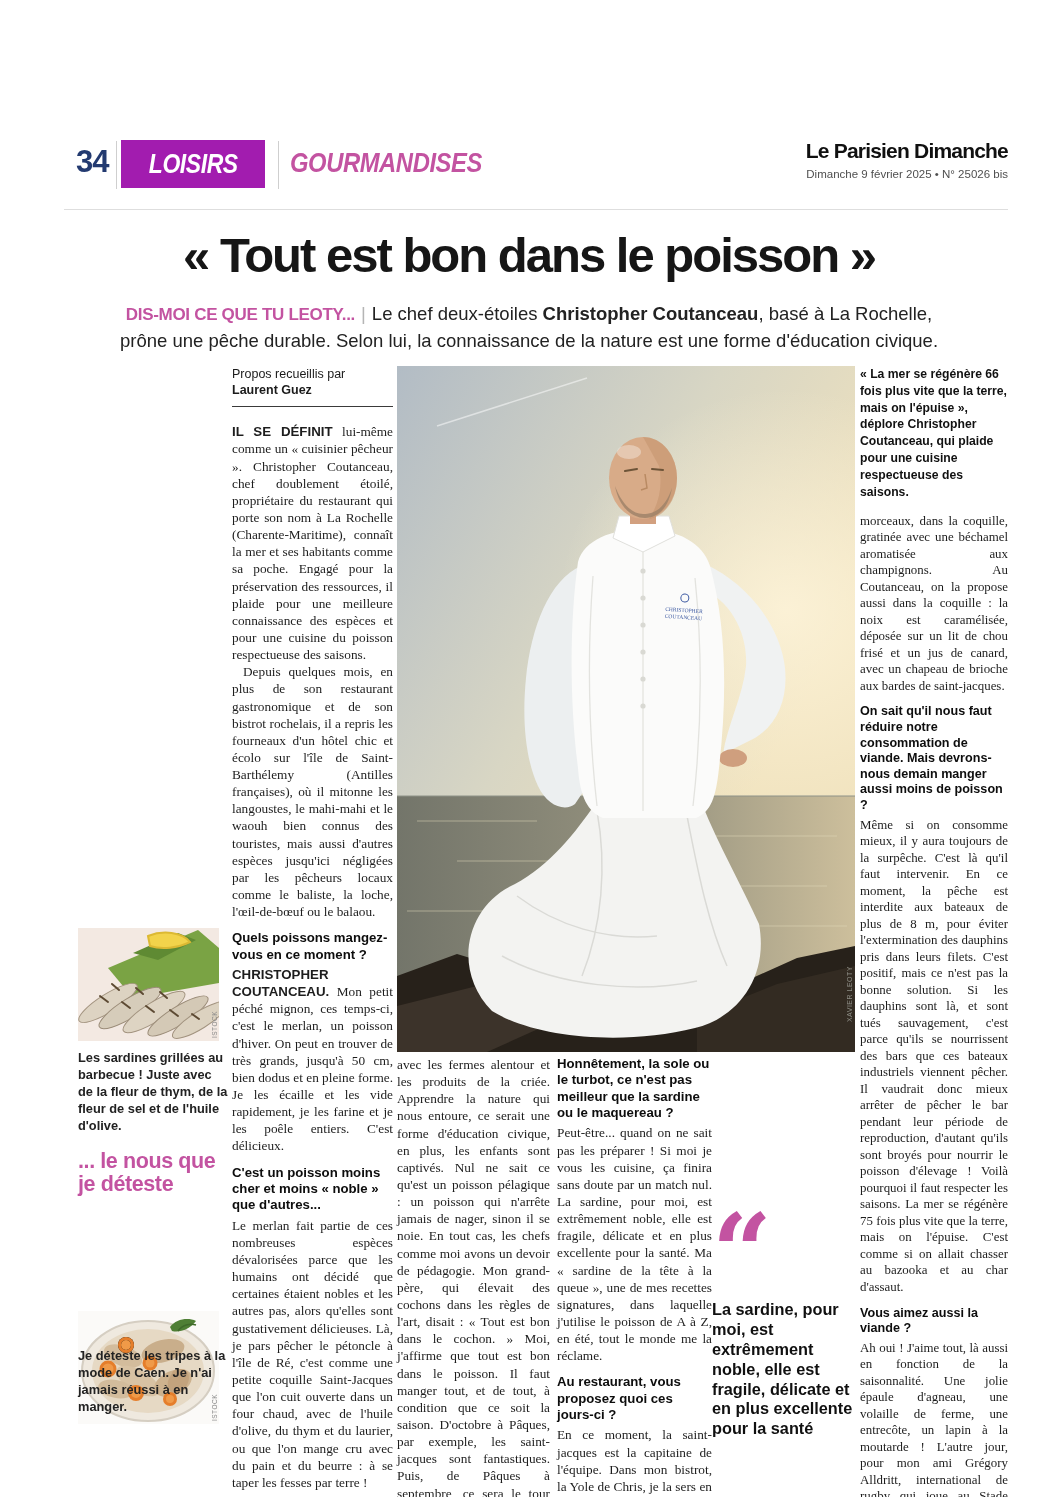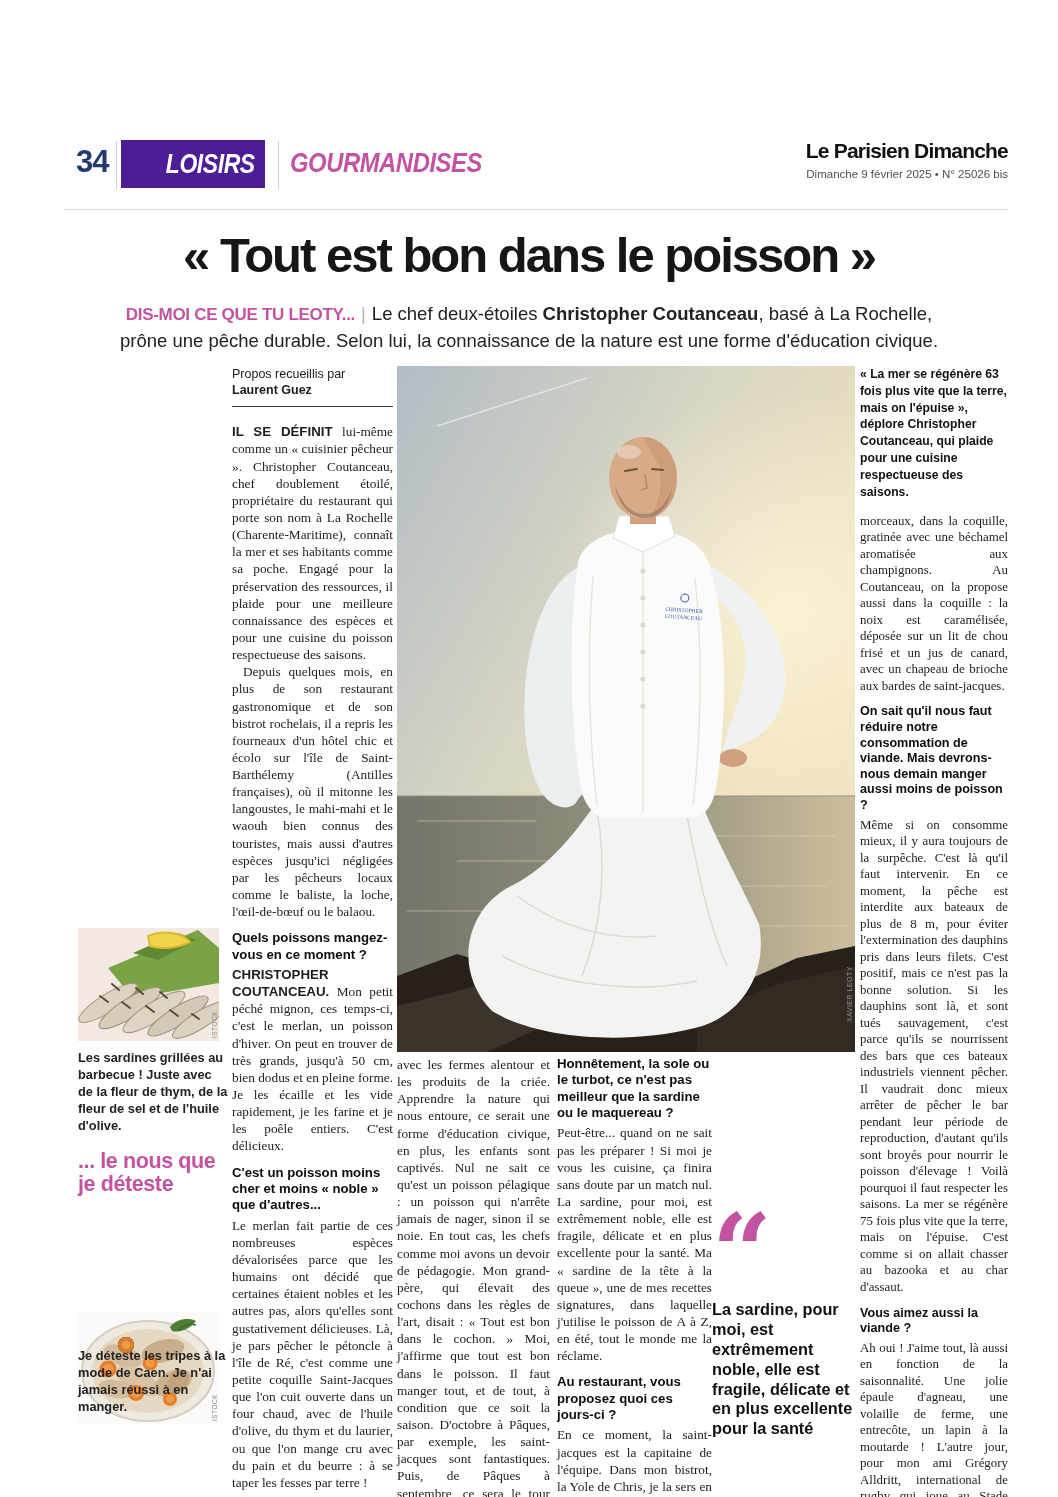--- a/index.html
+++ b/index.html
@@ -3,21 +3,21 @@
 <meta charset="utf-8">
 <style>
   html,body{margin:0;padding:0;background:#e8e8e8;}
   .page{position:relative;width:1058px;height:1497px;background:#ffffff;margin:0 auto;overflow:hidden;
         font-family:"Liberation Sans",sans-serif;}
   .abs{position:absolute;}
 
   
   .pageno{left:76px;top:144px;font-size:31px;font-weight:bold;color:#233a70;letter-spacing:-1px;}
   .vrule{width:1px;background:#cfcfcf;}
-  .section-box{left:121px;top:140px;width:144px;height:48px;background:#4c1d95;display:flex;align-items:center;justify-content:flex-end;}
+  .section-box{left:121px;top:140px;width:144px;height:48px;background:#a21caf;display:flex;align-items:center;justify-content:center;}
   .section-label{color:#fff;font-weight:bold;font-style:italic;font-size:28px;letter-spacing:-0.5px;transform:scaleX(.82);}
   .subsection{left:290px;top:147px;color:#c353a1;font-weight:bold;font-style:italic;font-size:28px;letter-spacing:-0.5px;transform:scaleX(.85);transform-origin:left;}
   .masthead{right:50px;top:139px;text-align:right;}
   .masthead-title{font-size:21px;font-weight:bold;color:#101010;letter-spacing:-0.8px;}
   .masthead-date{font-size:11.5px;color:#4f4f4f;margin-top:5px;}
   .header-rule{left:64px;top:209px;width:944px;height:1px;background:#dedede;}
 
   
   .headline{left:90px;top:230px;width:878px;text-align:center;font-size:49px;font-weight:bold;color:#161616;
             letter-spacing:-2px;line-height:1.05;}
@@ -177,21 +177,21 @@
       <path d="M218,120 C222,142 236,152 248,152 C262,152 272,140 275,122 C268,142 258,148 246,148 C234,148 224,136 218,120 Z" fill="#9c8168" opacity="0.8"></path>
       <ellipse cx="232" cy="86" rx="12" ry="7" fill="#ffffff" opacity="0.35"></ellipse>
       <path d="M228,105 L240,103" stroke="#6d5438" stroke-width="2" stroke-linecap="round"></path>
       <path d="M255,103 L266,104" stroke="#6d5438" stroke-width="2" stroke-linecap="round"></path>
       <path d="M248,108 L250,122 L244,124" stroke="#b98a63" stroke-width="1.5" fill="none"></path>
     </svg>
     <span class="photo-credit">XAVIER LEOTY</span>
   </div>
 
   <div class="abs col col4">
-    <div class="photo-caption">« La mer se régénère 63 fois plus vite que la terre, mais on l'épuise », déplore Christopher Coutanceau, qui plaide pour une cuisine respectueuse des saisons.</div>
+    <div class="photo-caption">« La mer se régénère 66 fois plus vite que la terre, mais on l'épuise », déplore Christopher Coutanceau, qui plaide pour une cuisine respectueuse des saisons.</div>
     <p>morceaux, dans la coquille, gratinée avec une béchamel aromatisée aux champignons. Au Coutanceau, on la propose aussi dans la coquille : la noix est caramélisée, déposée sur un lit de chou frisé et un jus de canard, avec un chapeau de brioche aux bardes de saint-jacques.</p>
     <div class="q">On sait qu'il nous faut réduire notre consommation de viande. Mais devrons-nous demain manger aussi moins de poisson ?</div>
     <p>Même si on consomme mieux, il y aura toujours de la surpêche. C'est là qu'il faut intervenir. En ce moment, la pêche est interdite aux bateaux de plus de 8 m, pour éviter l'extermination des dauphins pris dans leurs filets. C'est positif, mais ce n'est pas la bonne solution. Si les dauphins sont là, et sont tués sauvagement, c'est parce qu'ils se nourrissent des bars que ces bateaux industriels viennent pêcher. Il vaudrait donc mieux arrêter de pêcher le bar pendant leur période de reproduction, d'autant qu'ils sont broyés pour nourrir le poisson d'élevage ! Voilà pourquoi il faut respecter les saisons. La mer se régénère 75 fois plus vite que la terre, mais on l'épuise. C'est comme si on allait chasser au bazooka et au char d'assaut.</p>
     <div class="q">Vous aimez aussi la viande ?</div>
     <p>Ah oui ! J'aime tout, là aussi en fonction de la saisonnalité. Une jolie épaule d'agneau, une volaille de ferme, une entrecôte, un lapin à la moutarde ! L'autre jour, pour mon ami Grégory Alldritt, international de rugby qui joue au Stade rochelais, j'ai cuisiné un lapin à la moutarde en cocotte. Ni lui ni moi n'en avions mangé depuis des années, on s'est fait un super gueuleton.</p>
 
   </div>
 
   <div class="abs col col2">
     <p>avec les fermes alentour et les produits de la criée. Apprendre la nature qui nous entoure, ce serait une forme d'éducation civique, en plus, les enfants sont captivés. Nul ne sait ce qu'est un poisson pélagique : un poisson qui n'arrête jamais de nager, sinon il se noie. En tout cas, les chefs comme moi avons un devoir de pédagogie. Mon grand-père, qui élevait des cochons dans les règles de l'art, disait : « Tout est bon dans le cochon. » Moi, j'affirme que tout est bon dans le poisson. Il faut manger tout, et de tout, à condition que ce soit la saison. D'octobre à Pâques, par exemple, les saint-jacques sont fantastiques. Puis, de Pâques à septembre, ce sera le tour des langoustines.</p>

